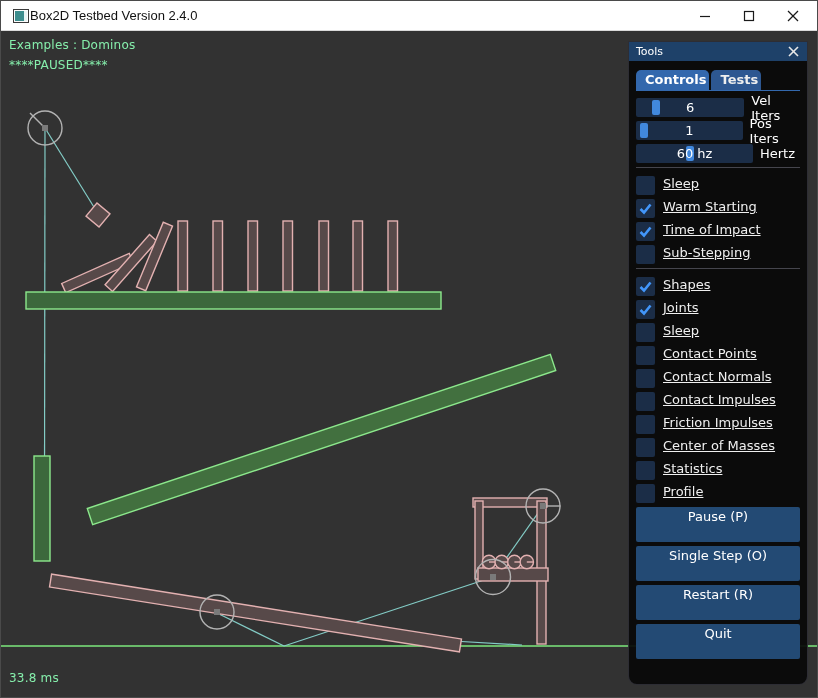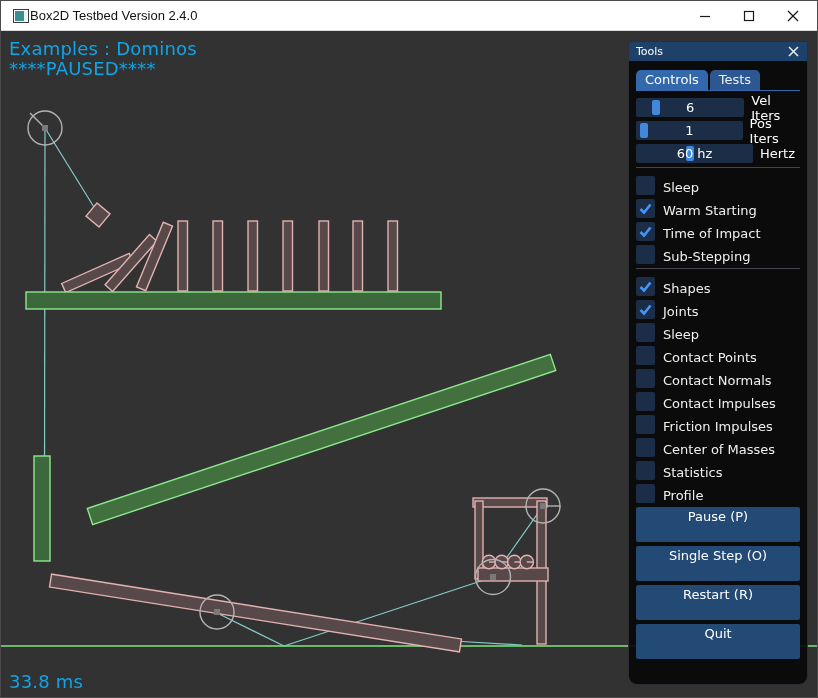--- a/index.html
+++ b/index.html
@@ -12,49 +12,49 @@
   .titlebar { position:absolute; left:0; top:0; width:100%; height:30px; background:#ffffff; display:flex; align-items:center; border-bottom:1px solid #d9d9d9;}
   .titlebar .appicon { margin-left:12px; width:16px; height:16px; }
   .titlebar .title { margin-left:1px; font-size:13px; color:#111; font-family:"Liberation Sans", sans-serif; }
   .caption-buttons { position:absolute; right:2px; top:0; height:30px; display:flex; }
   .caption-btn { width:44px; height:30px; display:flex; align-items:center; justify-content:center; }
   .caption-btn svg { stroke:#1a1a1a; stroke-width:1.2; fill:none; }
 
   
   .client { position:absolute; left:0; top:30px; width:816px; height:666px; background:#323232; }
   svg.scene { position:absolute; left:0; top:0; }
-  .hud { position:absolute; font-size:18px; color:#0ea5e9; letter-spacing:0.2px; }
+  .hud { position:absolute; font-size:12px; color:#86efac; letter-spacing:0.2px; }
   #hud-example { left:8px; top:7px; }
   #hud-paused  { left:8px; top:27px; }
   #hud-ms      { left:8px; top:640px; }
 
   
   .tools-panel { position:absolute; left:627px; top:10px; width:180px; height:644px;
     background:rgba(9,9,9,0.93); border:1px solid rgba(110,110,128,0.35);
     border-radius:0 0 9px 9px; color:#f0f0f0; font-size:13px; }
   .panel-titlebar { height:19px; background:#1e4169; display:flex; align-items:center; padding:0 7px; }
   .panel-title { flex:1; font-size:11px; color:#fff; }
   .panel-close { width:14px; height:14px; display:flex; align-items:center; justify-content:center; }
   .panel-close svg { stroke:#e8e8e8; stroke-width:1.6; }
   .panel-body { padding:7px 7px 0 7px; }
 
   .tabbar { display:flex; gap:2px; border-bottom:1px solid #3368ad; padding-top:2px; }
-  .tab { padding:2px 9px 3px 9px; border-radius:5px 5px 0 0; background:#2d5791; color:#eee; }
+  .tab { padding:2px 3px 3px 9px; border-radius:5px 5px 0 0; background:#2d5791; color:#eee;font-weight:bold; }
   .tab.active { background:#3368ad; color:#fff; }
 
   .sliders { margin-top:7px; }
   .slider-row { display:flex; align-items:center; height:19px; margin-bottom:4px; }
   .slider-track { position:relative; width:117px; height:19px; background:#1b2d47; border-radius:2px; }
   .slider-grab { position:absolute; top:2px; width:8px; height:15px; background:#4188dd; border-radius:2px; }
   .slider-value { position:absolute; inset:0; text-align:center; line-height:19px; color:#fff; }
   .slider-label { margin-left:7px; color:#ffffff; }
 
   .separator { height:1px; background:#45454d; margin:4px 0 8px 0; }
 
-  .check-row { display:flex; align-items:flex-end; height:19px; margin-bottom:4px; }
+  .check-row { display:flex; align-items:flex-start; height:19px; margin-bottom:4px;text-decoration:underline; }
   .checkbox { position:relative; width:19px; height:19px; background:#1b2d47; border-radius:2px; flex:0 0 19px; }
   .checkbox svg { position:absolute; left:2px; top:2px; }
   .check-label { margin-left:8px; }
 
   .buttons { margin-top:1px; }
   .panel-btn { height:35px; margin-bottom:4px; background:#234a74; border-radius:2px;
     color:#fff; text-align:center; line-height:19px; }
 </style>
 </head>
 <body>

